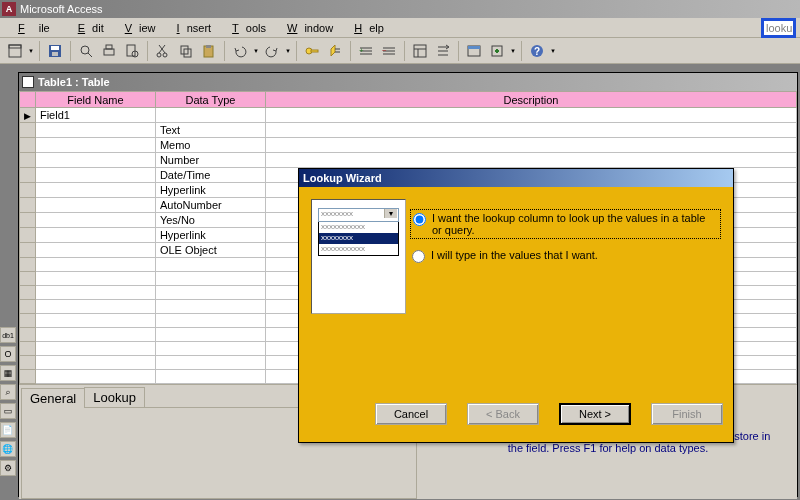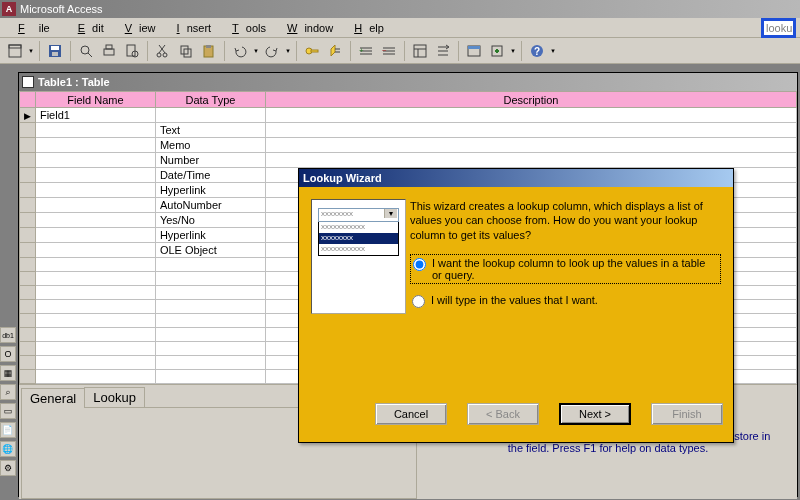--- a/index.html
+++ b/index.html
@@ -415,21 +415,20 @@
     <div class="wizard-body">
       <div class="wizard-preview">
         <div class="preview-combo">xxxxxxxx</div>
         <div class="preview-list">
           <div>xxxxxxxxxxx</div>
           <div class="sel">xxxxxxxx</div>
           <div>xxxxxxxxxxx</div>
         </div>
       </div>
       <div class="wizard-text">
-        <p>This wizard creates a lookup column, which displays a list of values you can choose from.  How do you want your lookup column to get its values?</p>
         <div class="radio-group">
           <label class="radio-item selected">
             <input type="radio" name="src" checked="" style="">
             <span>I want the lookup column to look up the values in a table or query.</span>
           </label>
           <label class="radio-item">
             <input type="radio" name="src" style="">
             <span>I will type in the values that I want.</span>
           </label>
         </div>

